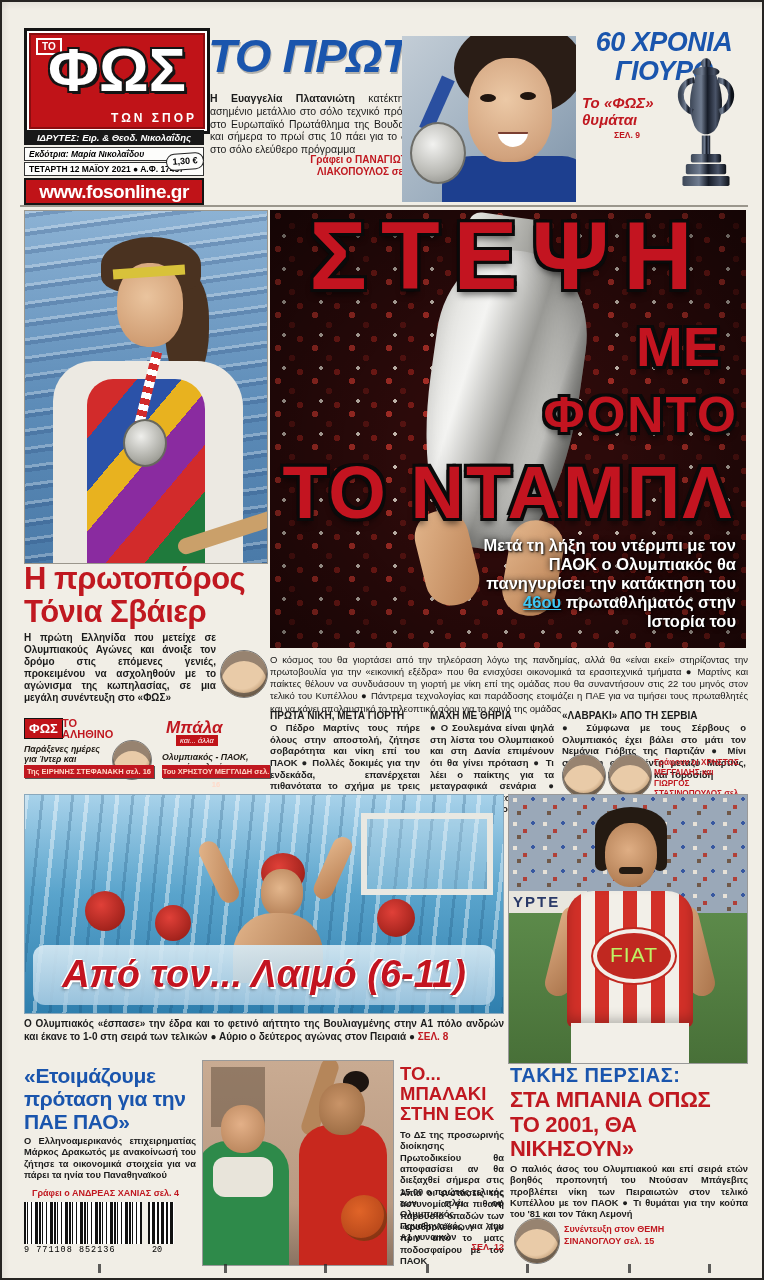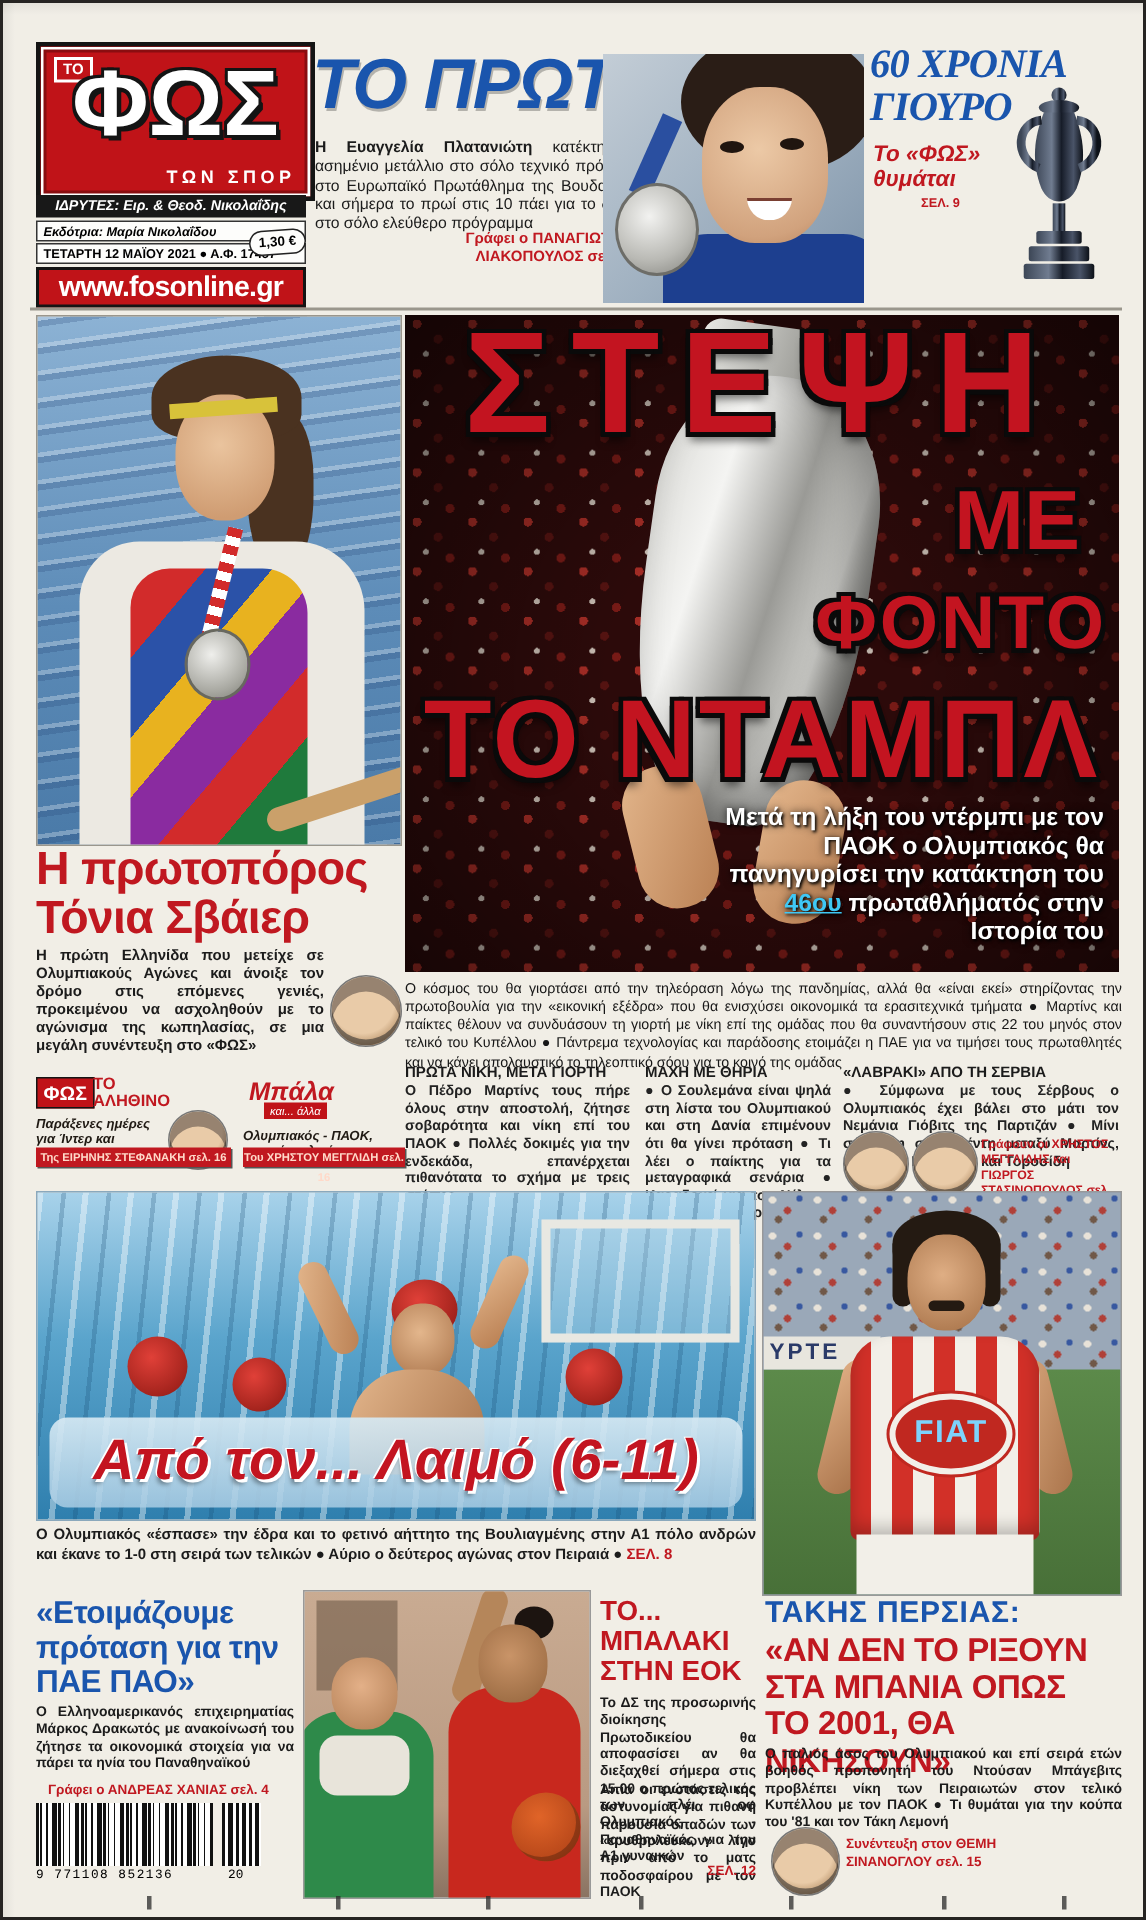--- a/index.html
+++ b/index.html
@@ -40,22 +40,22 @@
   .sw-face{position:absolute;left:66px;top:22px;width:84px;height:104px;border-radius:46% 46% 42% 42%;
            background:radial-gradient(circle at 45% 40%,#ecc9a6,#d1a27d 75%,#b9855f);}
   .sw-smile{position:absolute;left:96px;top:96px;width:30px;height:13px;border-radius:0 0 20px 20px;background:#fff;border-top:2px solid #7a3f32;}
   .sw-eye{position:absolute;width:16px;height:8px;border-radius:50%;background:#20150f;}
   .sw-suit{position:absolute;left:40px;top:120px;width:150px;height:60px;border-radius:30px 30px 0 0;background:#1d3f8f;}
   .sw-medal{position:absolute;left:8px;top:86px;width:52px;height:58px;border-radius:50%;
             background:radial-gradient(circle at 40% 35%,#f2f2f0,#b9b9b4 60%,#83837e);border:2px solid #6d6d68;}
   .sw-ribbon{position:absolute;left:28px;top:40px;width:14px;height:56px;background:#2a4fa0;transform:rotate(24deg);}
 
   
-  .euro-t{left:578px;top:26px;width:168px;text-align:left;font-size:27px;line-height:29px;
-          font-weight:bold;font-style:italic;color:#1a55ad;letter-spacing:-.5px;font-family:Liberation Serif, serif;}
+  .euro-t{left:578px;top:26px;width:168px;text-align:center;font-size:27px;line-height:29px;
+          font-weight:bold;font-style:italic;color:#1a55ad;letter-spacing:-.5px;}
   .euro-s{left:580px;top:92px;width:90px;font-size:15px;line-height:17px;font-weight:bold;font-style:italic;color:#c01820;}
   .euro-p{left:580px;top:128px;width:90px;text-align:center;font-size:8.5px;font-weight:bold;color:#c01820;}
   .euro-cup{left:662px;top:52px;width:84px;height:148px;}
 
   .rule-top{left:18px;top:203px;width:728px;height:2px;background:#9a968c;}
 
   
   .ph-tonia{left:22px;top:208px;width:242px;height:352px;overflow:hidden;border:1px solid #9a968c;
      background:linear-gradient(180deg,#8cb2d4 0%,#5d8cb8 55%,#4a7aa8 100%);}
   .tn-ripples{position:absolute;inset:0;background:repeating-linear-gradient(172deg,rgba(255,255,255,.28) 0 3px,rgba(30,60,110,.22) 3px 7px,rgba(0,0,0,0) 7px 18px);}
@@ -161,21 +161,21 @@
   .fb-shirt{position:absolute;left:58px;top:96px;width:126px;height:136px;border-radius:26px 26px 6px 6px;
      background:repeating-linear-gradient(90deg,#d23028 0 14px,#f2efe8 14px 28px);box-shadow:inset 0 -8px 12px rgba(0,0,0,.25);}
   .fb-shorts{position:absolute;left:62px;top:228px;width:118px;height:40px;background:#f2efe8;}
   .fb-head{position:absolute;left:96px;top:28px;width:52px;height:64px;border-radius:46%;
      background:radial-gradient(circle at 45% 42%,#dfae84,#b07c52 80%);}
   .fb-hair{position:absolute;left:86px;top:12px;width:72px;height:44px;border-radius:50% 50% 38% 38%;background:#241a12;}
   .fb-hair2{position:absolute;left:86px;top:34px;width:14px;height:42px;border-radius:0 0 10px 10px;background:#241a12;}
   .fb-hair3{position:absolute;left:144px;top:34px;width:14px;height:42px;border-radius:0 0 10px 10px;background:#241a12;}
   .fb-mo{position:absolute;left:110px;top:72px;width:24px;height:7px;border-radius:4px;background:#241a12;}
   .fb-badge{position:absolute;left:84px;top:134px;width:74px;height:46px;border-radius:50%;background:#c02820;border:4px solid #f2efe8;
-     color:#7dd3fc;font-size:21px;font-weight:bold;text-align:center;line-height:44px;letter-spacing:1px;box-shadow:0 0 0 2px #c02820;}
+     color:#bef264;font-size:21px;font-weight:normal;text-align:center;line-height:44px;letter-spacing:1px;box-shadow:0 0 0 2px #c02820;}
   .fb-arm{position:absolute;width:26px;height:92px;border-radius:14px;background:linear-gradient(120deg,#dfae84,#a9734a);}
 
   
   .pao-head{left:22px;top:1062px;width:176px;font-size:21px;line-height:23px;font-weight:bold;color:#1a55ad;letter-spacing:-.3px;}
   .pao-body{left:22px;top:1134px;width:172px;font-size:9.3px;line-height:1.22;font-weight:bold;color:#1b1b1b;}
   .pao-credit{left:30px;top:1186px;width:160px;font-size:9px;font-weight:bold;color:#c01820;}
   .barcode{left:22px;top:1200px;width:118px;height:42px;
      background:repeating-linear-gradient(90deg,#111 0 2px,#fff 2px 3px,#111 3px 4px,#fff 4px 7px,#111 7px 8px,#fff 8px 11px,#111 11px 14px,#fff 14px 15px);}
   .barcode2{left:146px;top:1200px;width:26px;height:42px;
      background:repeating-linear-gradient(90deg,#111 0 2px,#fff 2px 4px,#111 4px 7px,#fff 7px 9px);}
@@ -400,21 +400,20 @@
     <div>ΤΟ...</div>
     <div>ΜΠΑΛΑΚΙ</div>
     <div>ΣΤΗΝ ΕΟΚ</div>
   </div>
   <div class="abs eok-b1 jt">Το ΔΣ της προσωρινής διοίκησης Πρωτοδικείου θα αποφασίσει αν θα διεξαχθεί σήμερα στις 15.00 ο πρώτος τελικός των πλέι οφ Ολυμπιακός - Παναθηναϊκός για την Α1 γυναικών</div>
   <div class="abs eok-b2 jt">Αιτία οι ενστάσεις της αστυνομίας για πιθανή παρουσία οπαδών των «ερυθρολεύκων» λίγο πριν από το ματς ποδοσφαίρου με τον ΠΑΟΚ</div>
   <div class="abs eok-page">ΣΕΛ. 12</div>
 
   <div class="abs per-kick">ΤΑΚΗΣ ΠΕΡΣΙΑΣ:</div>
   <div class="abs per-head">
-    <div>«ΑΝ ΔΕΝ ΤΟ ΡΙΞΟΥΝ</div>
     <div>ΣΤΑ ΜΠΑΝΙΑ ΟΠΩΣ</div>
     <div>ΤΟ 2001, ΘΑ ΝΙΚΗΣΟΥΝ»</div>
   </div>
   <div class="abs per-body jt">Ο παλιός άσος του Ολυμπιακού και επί σειρά ετών βοηθός προπονητή του Ντούσαν Μπάγεβιτς προβλέπει νίκη των Πειραιωτών στον τελικό Κυπέλλου με τον ΠΑΟΚ ● Τι θυμάται για την κούπα του '81 και τον Τάκη Λεμονή</div>
   <div class="abs portrait per-port"></div>
   <div class="abs per-credit">
     <div>Συνέντευξη στον ΘΕΜΗ</div>
     <div>ΣΙΝΑΝΟΓΛΟΥ σελ. 15</div>
   </div>
 

